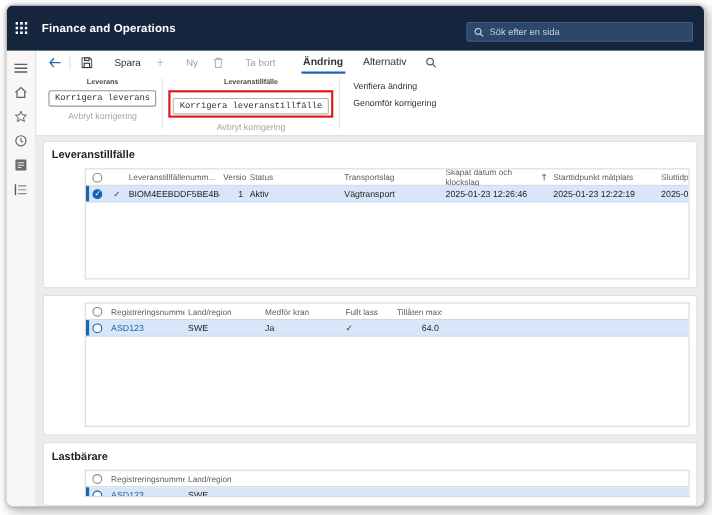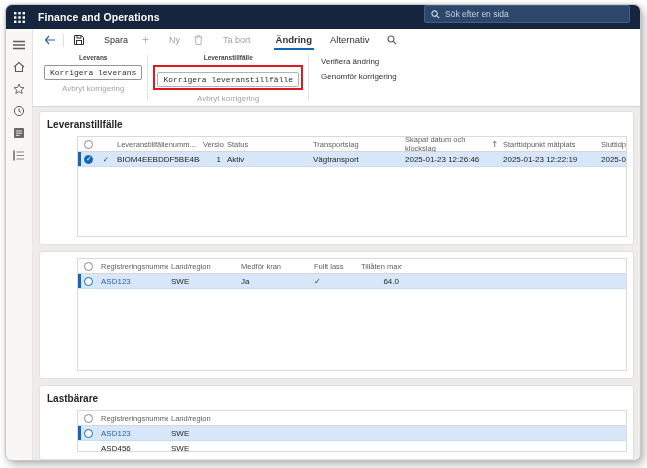--- a/index.html
+++ b/index.html
@@ -2,25 +2,25 @@
 <html><head>
 <meta charset="utf-8">
 <style>
   * { box-sizing: border-box; margin: 0; padding: 0; }
   html,body { width:647px; height:468px; background:#ffffff; font-family:"Liberation Sans","DejaVu Sans",sans-serif; overflow:hidden; }
   .window { position:absolute; left:5px; top:4px; width:636px; height:457px; border-radius:7px;
             border:1px solid #c9c9c9; overflow:hidden; display:flex; flex-direction:column;
             background:#edecea; box-shadow:3px 4px 10px rgba(0,0,0,.28), 0 0 3px rgba(0,0,0,.12); }
 
   
-  .topbar { height:24px; flex:none; background:#14253d; display:flex; align-items:center; position:relative; }
+  .topbar { height:41px; flex:none; background:#14253d; display:flex; align-items:center; position:relative; }
   .waffle { width:26px; height:24px; display:flex; align-items:center; justify-content:center; cursor:pointer; }
   .waffle svg { display:block; }
   .app-title { color:#ffffff; font-size:10.5px; font-weight:bold; margin-left:6px; letter-spacing:.1px; }
-  .searchbox { position:absolute; left:418px; top:0; width:206px; height:18px; background:#2c4769;
+  .searchbox { position:absolute; left:418px; top:15px; width:206px; height:18px; background:#2c4769;
                border:1px solid #41608a; border-radius:2px; display:flex; align-items:center; padding:4px 6px; gap:5px; }
   .searchbox input { flex:1; background:transparent; border:none; outline:none; color:#e8eef7; font-size:8.5px; font-family:inherit; }
   .searchbox input::placeholder { color:#c6d2e2; opacity:1; }
 
   
   .bodyrow { flex:1; display:flex; min-height:0; }
   .leftnav { width:27px; flex:none; background:#f8f7f6; border-right:1px solid #e9e7e5; display:flex;
              flex-direction:column; align-items:center; padding-top:5px; }
   .navitem { width:27px; height:22px; display:flex; align-items:center; justify-content:center; cursor:pointer; }
   .main { flex:1; display:flex; flex-direction:column; min-width:0; }

